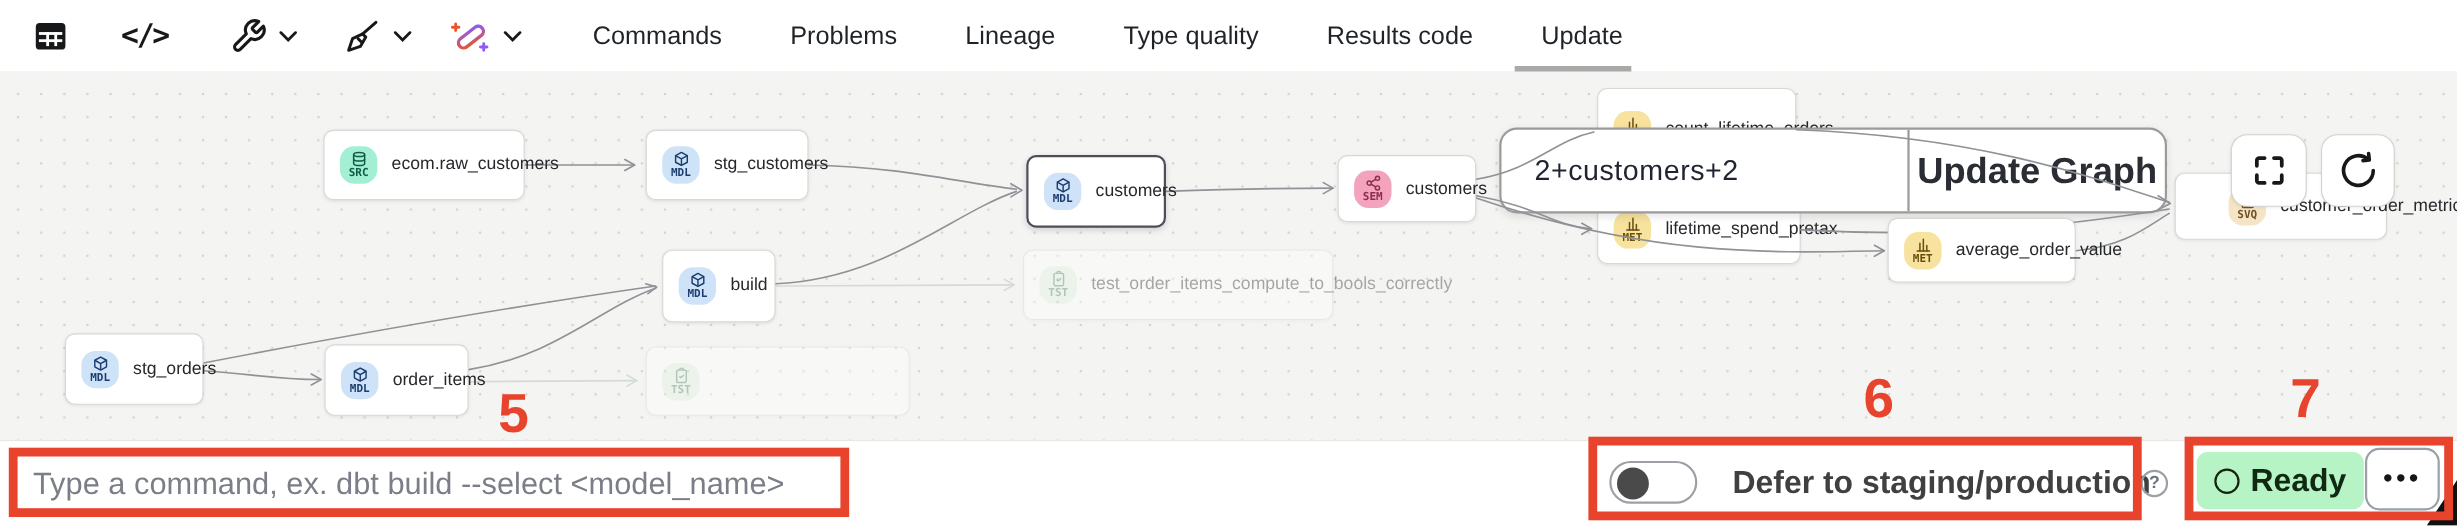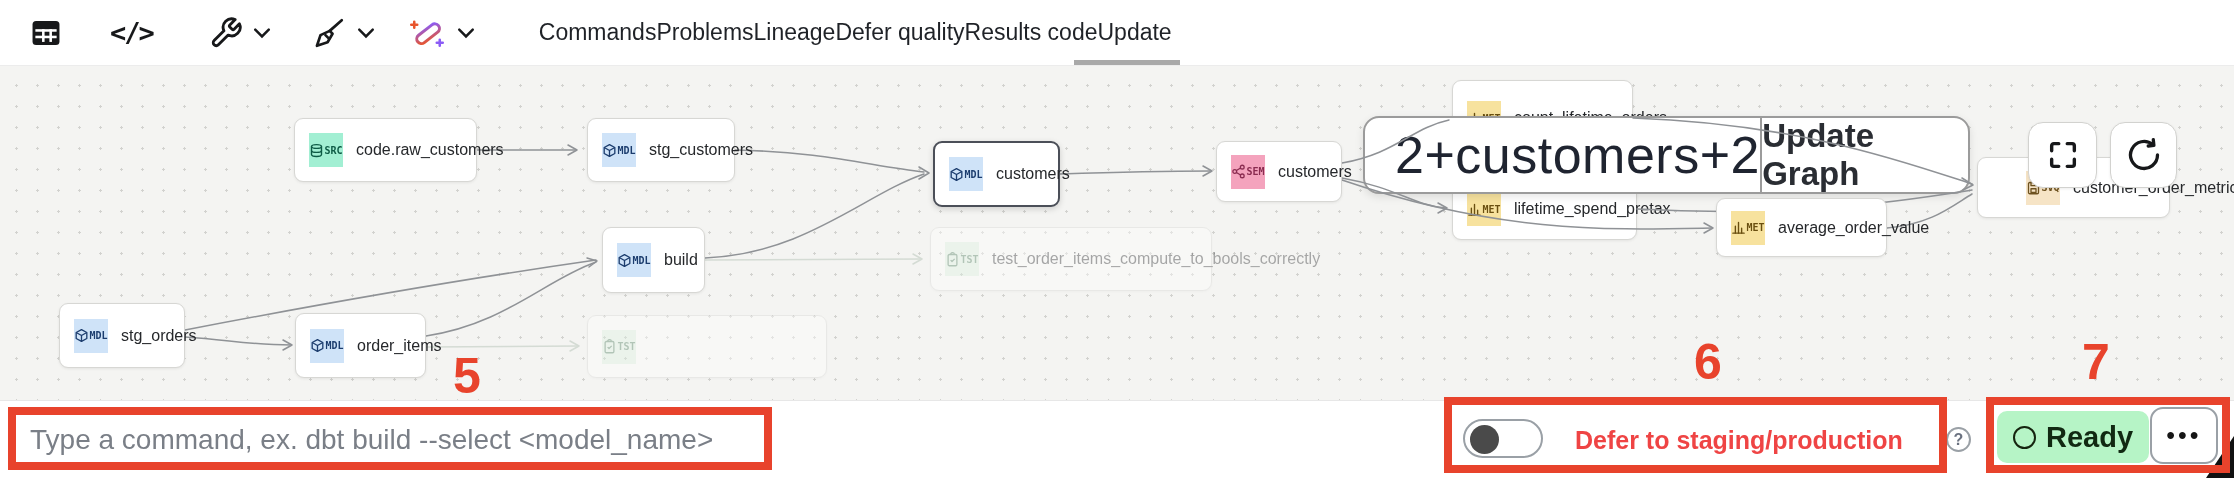--- a/index.html
+++ b/index.html
@@ -7,63 +7,63 @@
   body { font-family:"Liberation Sans", sans-serif; background:#fff; position:relative; }
 
   
   .toolbar { position:absolute; left:0; top:0; width:2234px; height:66px; background:#fff;
              border-bottom:1px solid #ececec; display:flex; align-items:center; z-index:10; }
   .tbicon { display:flex; align-items:center; justify-content:center; cursor:pointer; }
   .icon-table { margin-left:28px; }
   .icon-code  { margin-left:46px; font-family:"DejaVu Sans Mono", monospace; font-size:27px; font-weight:bold; color:#17181a; letter-spacing:-2px; }
   .tbgroup { display:flex; align-items:center; gap:10px; }
   .g-wrench { margin-left:56px; } .g-broom { margin-left:40px; } .g-wand { margin-left:32px; }
-  .tabs { display:flex; align-items:center; margin-left:64px; height:100%; }
+  .tabs { display:flex; align-items:center; gap:62px; margin-left:64px; height:100%; }
   .tab { font-size:23px; color:#1f2227; position:relative; height:100%; display:flex; align-items:center; cursor:pointer; white-space:nowrap; }
   .tab.active::after { content:""; position:absolute; left:-24px; right:-8px; bottom:0; height:5px; background:#a9a9a9; }
 
   
   .canvas { position:absolute; left:0; top:66px; width:2234px; height:334px;
             background:#f4f4f2;
             background-image:radial-gradient(#d2d2cf 1.3px, transparent 1.4px);
             background-size:21px 21px; background-position:6px 9px; overflow:hidden; }
   .edges { position:absolute; left:0; top:0; z-index:3; pointer-events:none; }
   .node { position:absolute; background:#fff; border:1.5px solid #d7d7d4; border-radius:9px;
           display:flex; align-items:center; gap:13px; padding:0 14px; z-index:4;
           box-shadow:0 1px 3px rgba(0,0,0,.07); cursor:pointer; }
   .node.selected { border:2.5px solid #4b4f58; box-shadow:0 2px 6px rgba(0,0,0,.16); }
   .node.faded { opacity:.38; }
   .node.zlow { z-index:1; }
-  .badge { width:34px; height:34px; border-radius:0; flex:0 0 auto;
-           display:flex; flex-direction:row; align-items:center; justify-content:center; }
+  .badge { width:34px; height:34px; border-radius:13px; flex:0 0 auto;
+           display:flex; flex-direction:column; align-items:center; justify-content:center; }
   .badge span { font-family:"DejaVu Sans Mono", monospace; font-size:10px; font-weight:bold; line-height:10px; margin-top:1px; }
   .nlabel { font-size:16px; color:#26282b; line-height:1.25; }
 
   .overlay { position:absolute; background:#fff; border:2.5px solid #9b9b9b; border-radius:16px;
              display:flex; align-items:stretch; z-index:2; box-shadow:0 3px 8px rgba(0,0,0,.10); }
   .ov-left { flex:1; display:flex; align-items:center; padding-left:30px;
-             font-size:52px; color:#1f2430; letter-spacing:.5px; }
+             font-size:26px; color:#1f2430; letter-spacing:.5px; }
   .ov-div  { width:2.5px; background:#9b9b9b; }
   .ov-btn  { width:232px; display:flex; align-items:center; justify-content:center;
              font-size:33px; font-weight:bold; color:#2a2d33; cursor:pointer; }
 
   .cvbtn { position:absolute; background:#fff; border:1.5px solid #d2d2cf; border-radius:15px;
            display:flex; align-items:center; justify-content:center; z-index:5; cursor:pointer;
            box-shadow:0 1px 3px rgba(0,0,0,.08); }
 
   
   .bottombar { position:absolute; left:0; top:400px; width:2234px; height:78px; background:#fff;
                border-top:1px solid #e7e7e7; z-index:10; }
   .cmd-placeholder { position:absolute; left:30px; top:50%; transform:translateY(-50%);
                      font-size:28px; color:#7a7f87; white-space:nowrap; }
   .toggle { position:absolute; left:1463px; top:18px; width:80px; height:39px; border:2px solid #9aa0a6;
             border-radius:20px; background:#fff; cursor:pointer; }
   .toggle .knob { position:absolute; left:5px; top:3.5px; width:29px; height:29px; border-radius:50%; background:#4a4a4a; }
   .defer-label { position:absolute; left:1575px; top:50%; transform:translateY(-50%);
-                 font-size:25px; font-weight:600; color:#ef4444; white-space:nowrap; }
+                 font-size:29px; font-weight:600; color:#404040; white-space:nowrap; }
   .help { position:absolute; left:1946px; top:26px; width:25px; height:25px; border:2px solid #9aa0a6;
           border-radius:50%; display:flex; align-items:center; justify-content:center;
           font-size:16px; color:#6b7280; font-weight:bold; cursor:pointer; }
   .ready { position:absolute; left:1997px; top:10px; width:152px; height:52px; border-radius:10px;
            display:flex; align-items:center; justify-content:center; gap:10px; cursor:pointer; }
   .ready .ring { width:23px; height:23px; border:2.5px solid #15240f; border-radius:50%; }
   .ready .rlabel { font-size:29px; font-weight:600; color:#112912; }
   .menu-btn { position:absolute; left:2150px; top:6px; width:68px; height:57px; background:#fff;
               border:2px solid #9aa0a6; border-radius:13px; display:flex; align-items:center;
               justify-content:center; cursor:pointer; font-size:25px; letter-spacing:3px; color:#161616; }
@@ -136,21 +136,21 @@
       <svg width="18" height="14" viewBox="0 0 16 12" fill="none" stroke="#17181a" stroke-width="2.2" stroke-linecap="round">
           <polyline points="2,3 8,9 14,3"></polyline>
         </svg>
     </span>
   </div>
 
   <div class="tabs" id="tabs-host">
       <div class="tab">Commands</div>
       <div class="tab">Problems</div>
       <div class="tab">Lineage</div>
-      <div class="tab">Defer quality</div>
+      <div class="tab">Type quality</div>
       <div class="tab">Results code</div>
       <div class="tab active">Update</div>
     </div>
 </div>
 
 <div class="canvas" id="canvas-host">
 
   <div class="overlay" style="left:1363px; top:50px; width:607px; height:78px;">
     <div class="ov-left">2+customers+2</div>
     <div class="ov-div"></div>
@@ -205,21 +205,21 @@
   </div>
 <div class="node" style="left: 294px; top: 52px; width: 183px; height: 64px;">
       <div class="badge" style="background: rgb(162, 239, 211);">
         <svg width="15" height="15" viewBox="0 0 24 24" fill="none" stroke="#0e5b46" stroke-width="2.2">
           <ellipse cx="12" cy="5.5" rx="8" ry="3"></ellipse>
           <path d="M4 5.5 V18.5 c0 1.7 3.6 3 8 3 s8-1.3 8-3 V5.5"></path>
           <path d="M4 12 c0 1.7 3.6 3 8 3 s8-1.3 8-3"></path>
         </svg>
         <span style="color:#0e5b46">SRC</span>
       </div>
-      <span class="nlabel">code.raw_customers</span>
+      <span class="nlabel">ecom.raw_customers</span>
     </div>
     <div class="node" style="left: 587px; top: 52px; width: 148px; height: 64px;">
       <div class="badge" style="background: rgb(207, 227, 248);">
         <svg width="15" height="15" viewBox="0 0 24 24" fill="none" stroke="#1c3d6e" stroke-width="2.1" stroke-linejoin="round">
           <path d="M12 2.5 20.5 7.2 v9.6 L12 21.5 3.5 16.8 V7.2 Z"></path>
           <path d="M3.5 7.2 12 12 20.5 7.2 M12 12 V21.5"></path>
         </svg>
         <span style="color:#1c3d6e">MDL</span>
       </div>
       <span class="nlabel">stg_customers</span>

